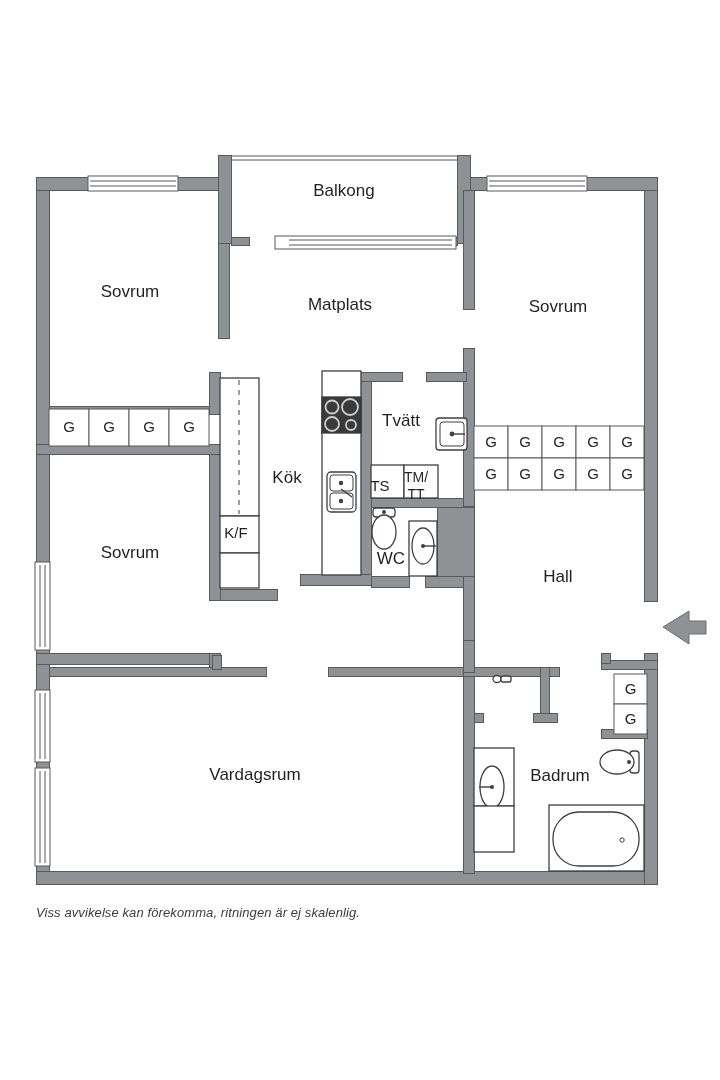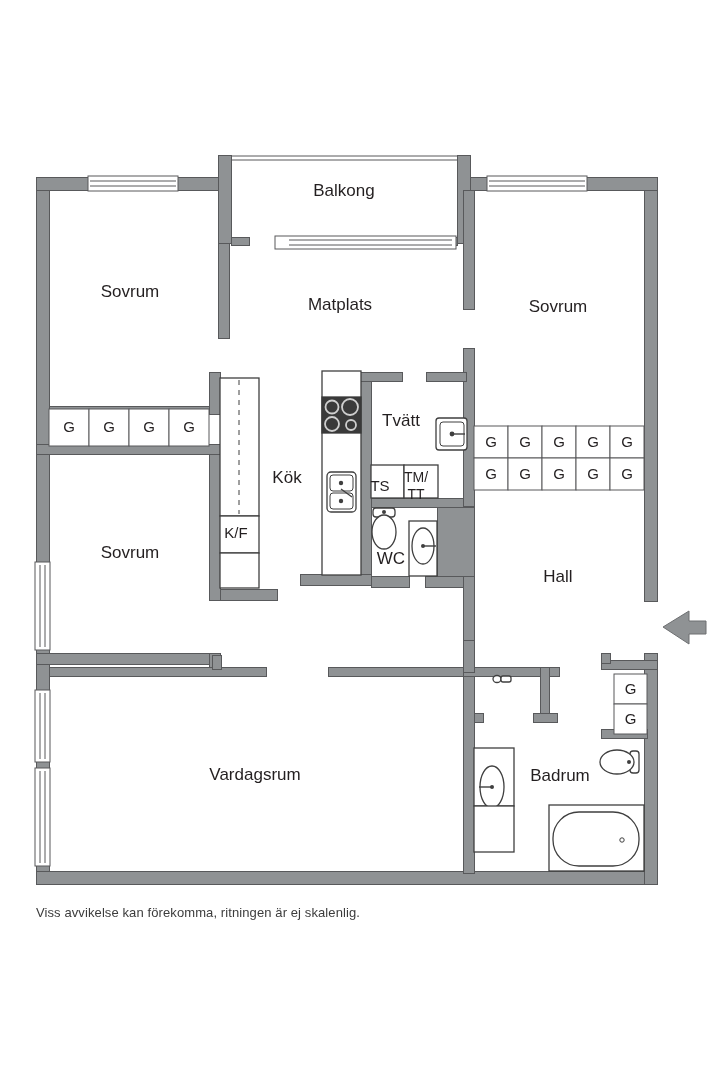--- a/index.html
+++ b/index.html
@@ -57,20 +57,21 @@
   }
   .caption {
     position: absolute;
     left: 36px;
     top: 905px;
     font-family: "Liberation Sans", sans-serif;
     font-size: 13px;
     color: #3c3c3c;
     letter-spacing: 0.1px;
     white-space: nowrap;
+    font-style: italic;
   }
 </style>
 </head>
 <body>
 
 <div id="plan-root">
 
   <svg id="floorplan-svg" viewBox="0 0 720 1080" xmlns="http://www.w3.org/2000/svg">
 
     <g fill="#8f9294" stroke="#58595b" stroke-width="1" shape-rendering="crispEdges">

